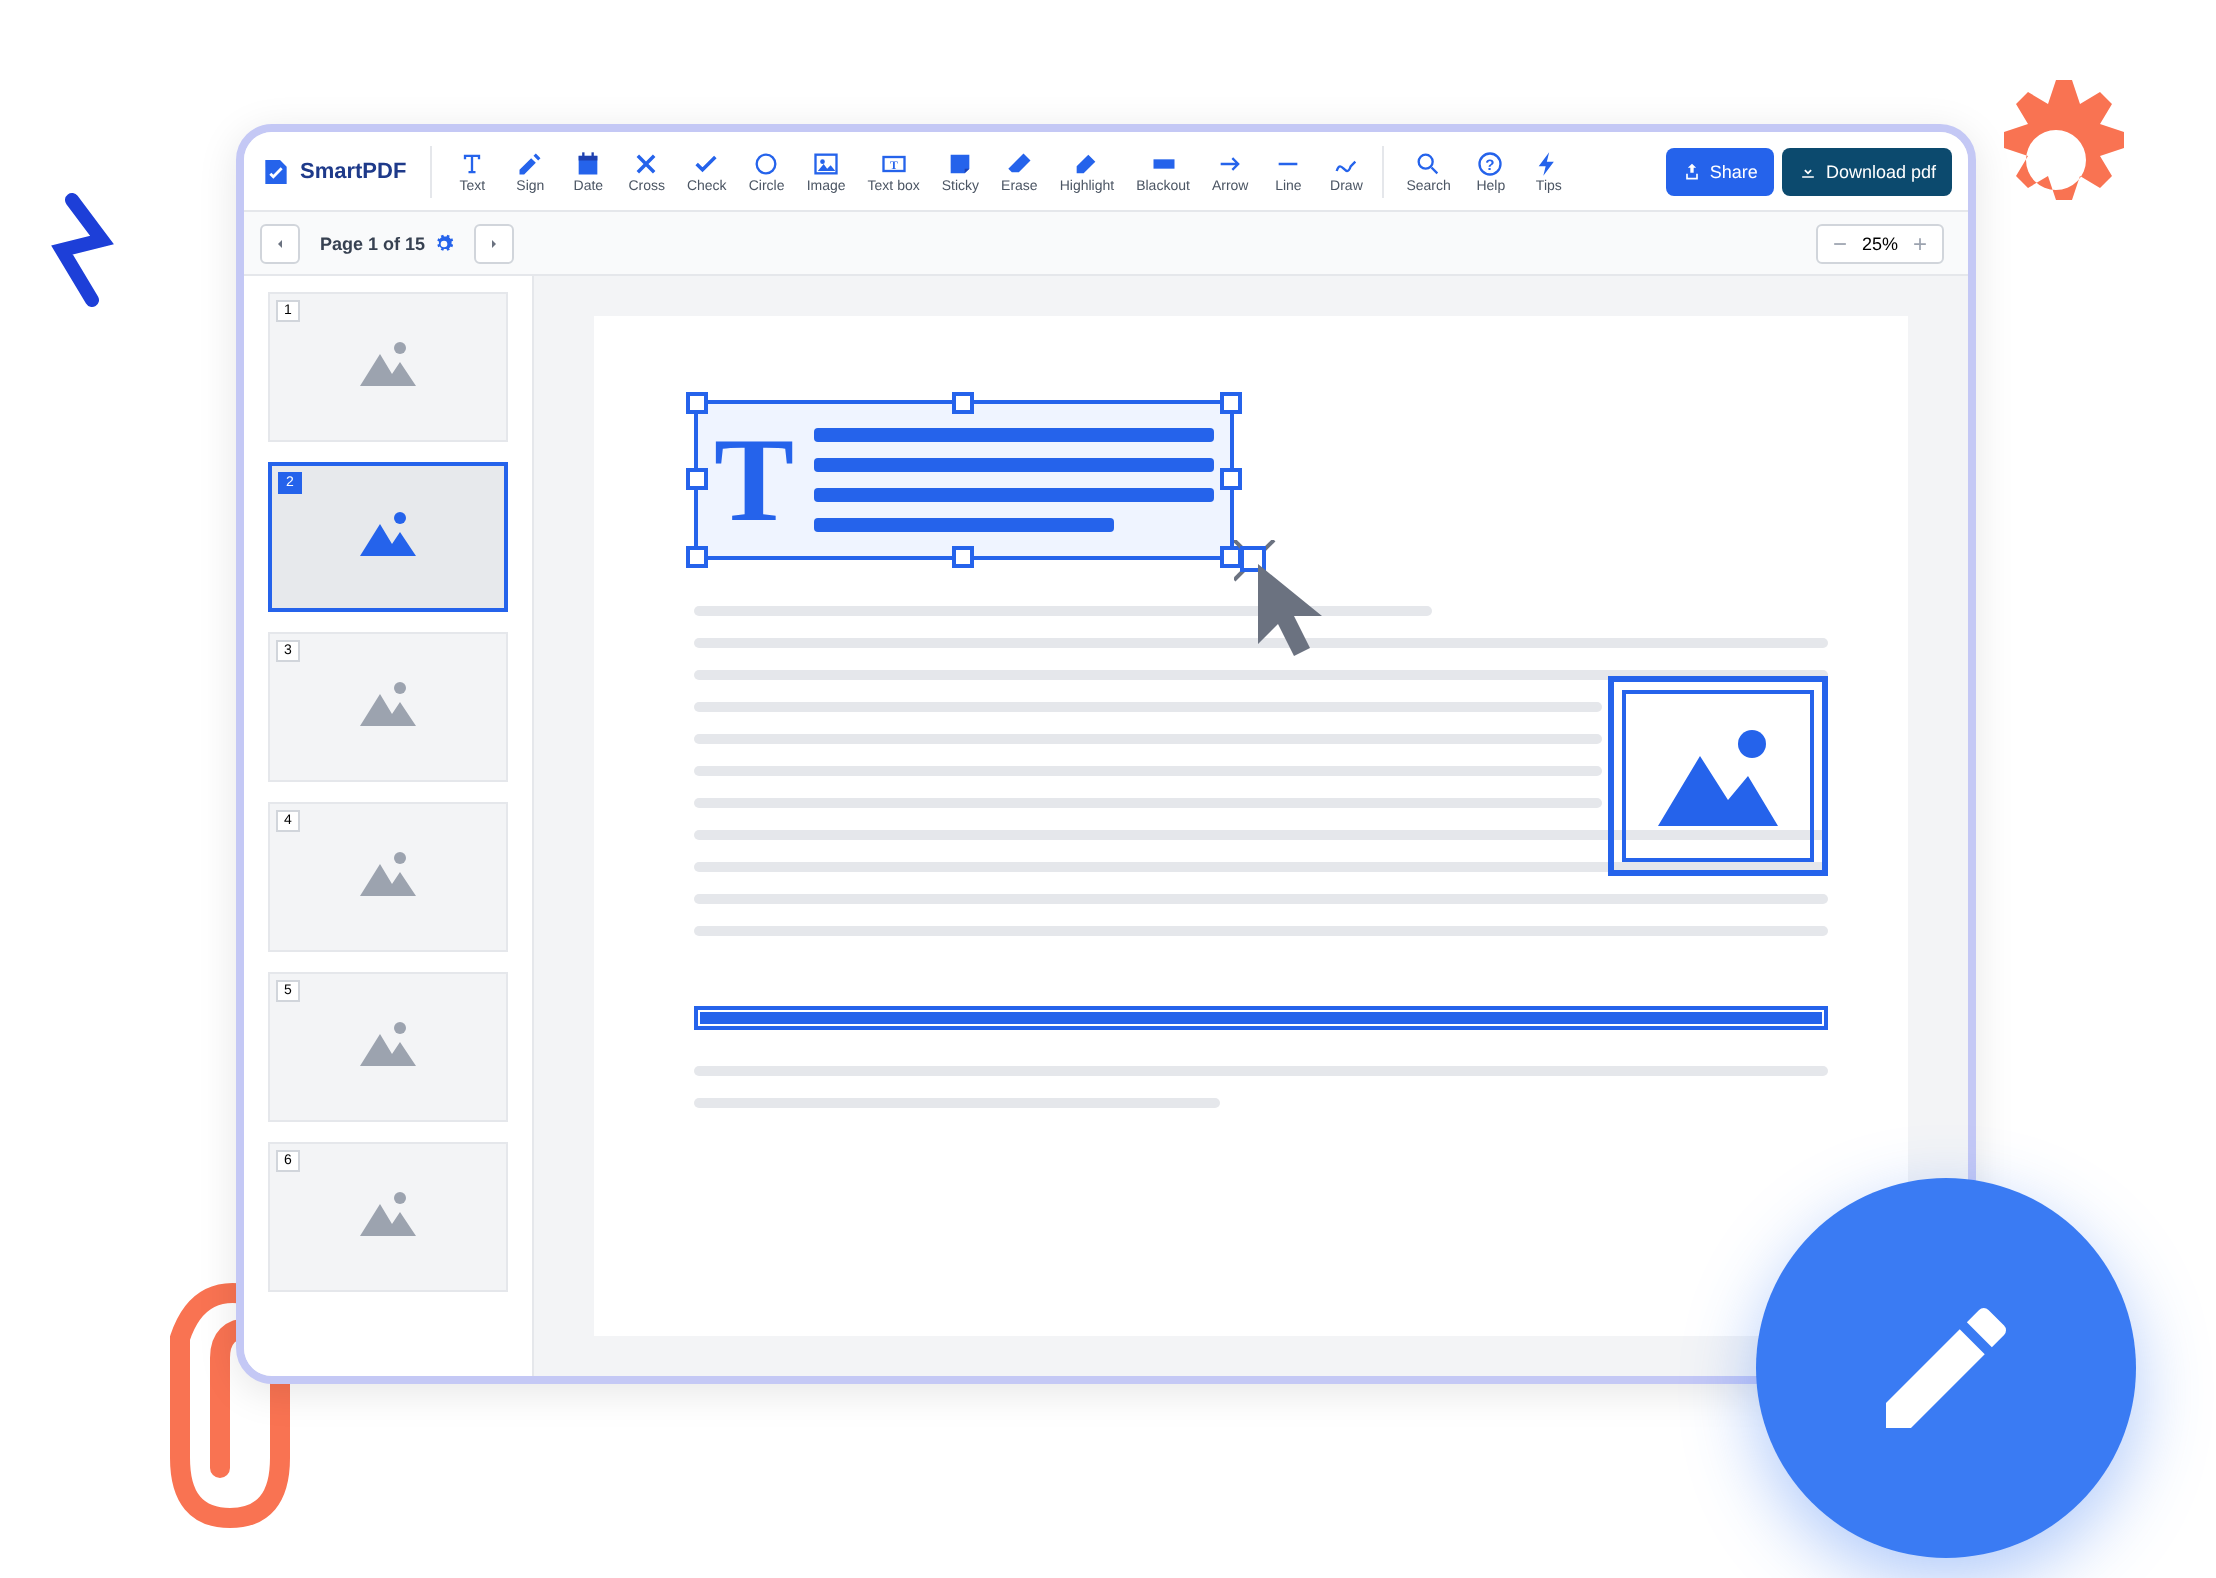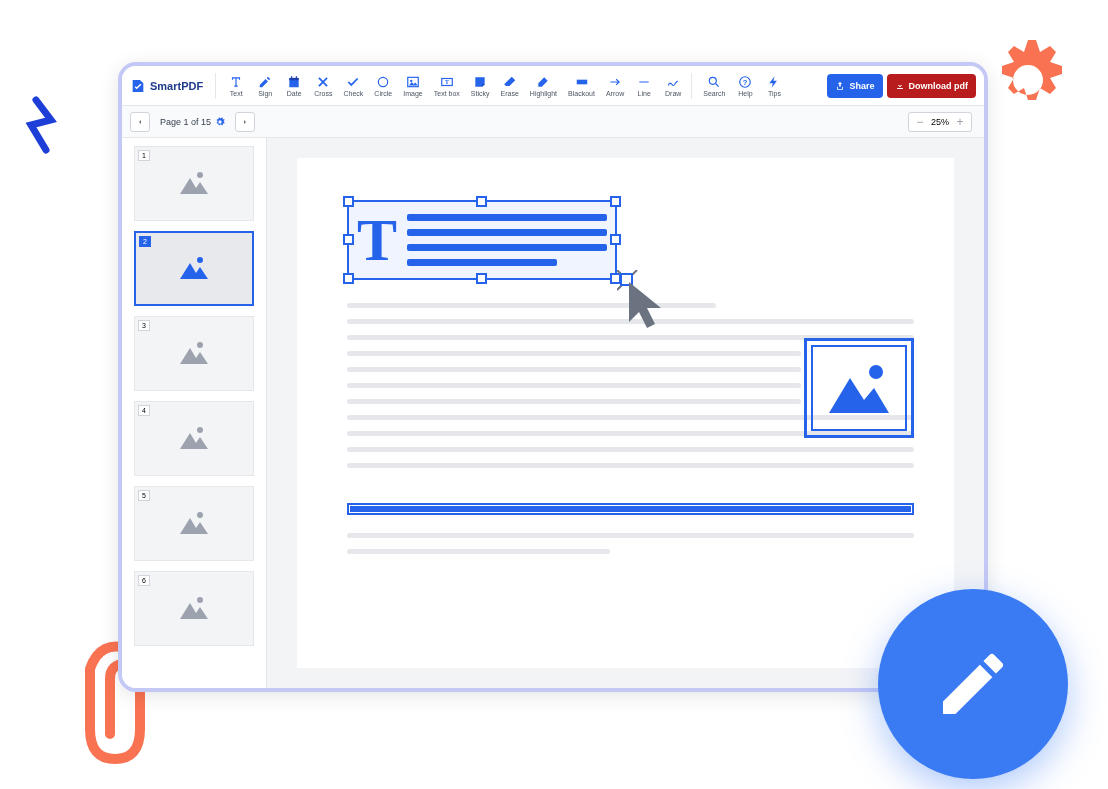--- a/index.html
+++ b/index.html
@@ -16,28 +16,28 @@
 
 
 .toolbar { height: 40px; background: #fff; border-bottom: 1px solid #e5e7eb; display: flex; align-items: center; padding: 0 8px; font-size: 8px; }
 .brand { display: flex; align-items: center; gap: 4px; font-weight: 700; font-size: 11px; color: #1e3a8a; margin-right: 8px; }
 .brand svg { width: 16px; height: 16px; }
 .tool-group { display: flex; align-items: center; gap: 1px; border-left: 1px solid #e5e7eb; padding-left: 6px; margin-left: 4px; }
 .tool { display: flex; flex-direction: column; align-items: center; justify-content: center; padding: 2px 5px; color: #374151; cursor: pointer; gap: 1px; min-width: 28px; }
 .tool svg { width: 14px; height: 14px; }
 .tool-label { font-size: 7px; color: #4b5563; white-space: nowrap; }
 .toolbar-spacer { flex: 1; }
-.btn { height: 24px; border-radius: 4px; display: flex; align-items: center; gap: 4px; padding: 0 8px; font-size: 9px; cursor: pointer; border: none; color: #fff; font-weight: bold; }
+.btn { height: 24px; border-radius: 4px; display: flex; align-items: center; gap: 4px; padding: 0 8px; font-size: 9px; cursor: pointer; border: none; color: #fff; }
 .btn-share { background: #2563eb; margin-right: 4px; }
-.btn-download { background: #b91c1c; justify-content: center; }
+.btn-download { background: #0c4a6e; justify-content: center; }
 
 
 .subtoolbar { height: 32px; background: #f9fafb; border-bottom: 1px solid #e5e7eb; display: flex; align-items: center; padding: 0 8px; font-size: 9px; }
 .nav-btn { width: 20px; height: 20px; border: 1px solid #d1d5db; border-radius: 3px; background: #fff; display: flex; align-items: center; justify-content: center; cursor: pointer; color: #6b7280; }
-.page-info { margin: 0 10px; color: #374151; display: flex; align-items: center; gap: 4px; }
+.page-info { margin: 0 10px; color: #374151; display: flex; align-items: center; gap: 4px; font-weight: bold; }
 .zoom { margin-left: auto; margin-right: 4px; display: flex; align-items: center; gap: 4px; border: 1px solid #d1d5db; border-radius: 3px; background: #fff; padding: 2px 4px; }
 .zoom-btn { width: 14px; height: 14px; display: flex; align-items: center; justify-content: center; color: #9ca3af; cursor: pointer; font-size: 12px; }
 
 
 .main { flex: 1; display: flex; overflow: hidden; }
 .thumbnails { width: 145px; background: #fff; border-right: 1px solid #e5e7eb; overflow: hidden; padding-top: 8px; }
 .thumb { margin: 0 auto 10px auto; width: 120px; height: 75px; background: #f3f4f6; border: 1px solid #e5e7eb; position: relative; display: flex; align-items: center; justify-content: center; }
 .thumb.selected { border: 2px solid #2563eb; background: #e7e9ec; }
 .thumb-num { position: absolute; top: 3px; left: 3px; font-size: 7px; background: #fff; padding: 1px 3px; border: 1px solid #d1d5db; }
 .thumb.selected .thumb-num { background: #2563eb; color: #fff; border-color: #2563eb; }

